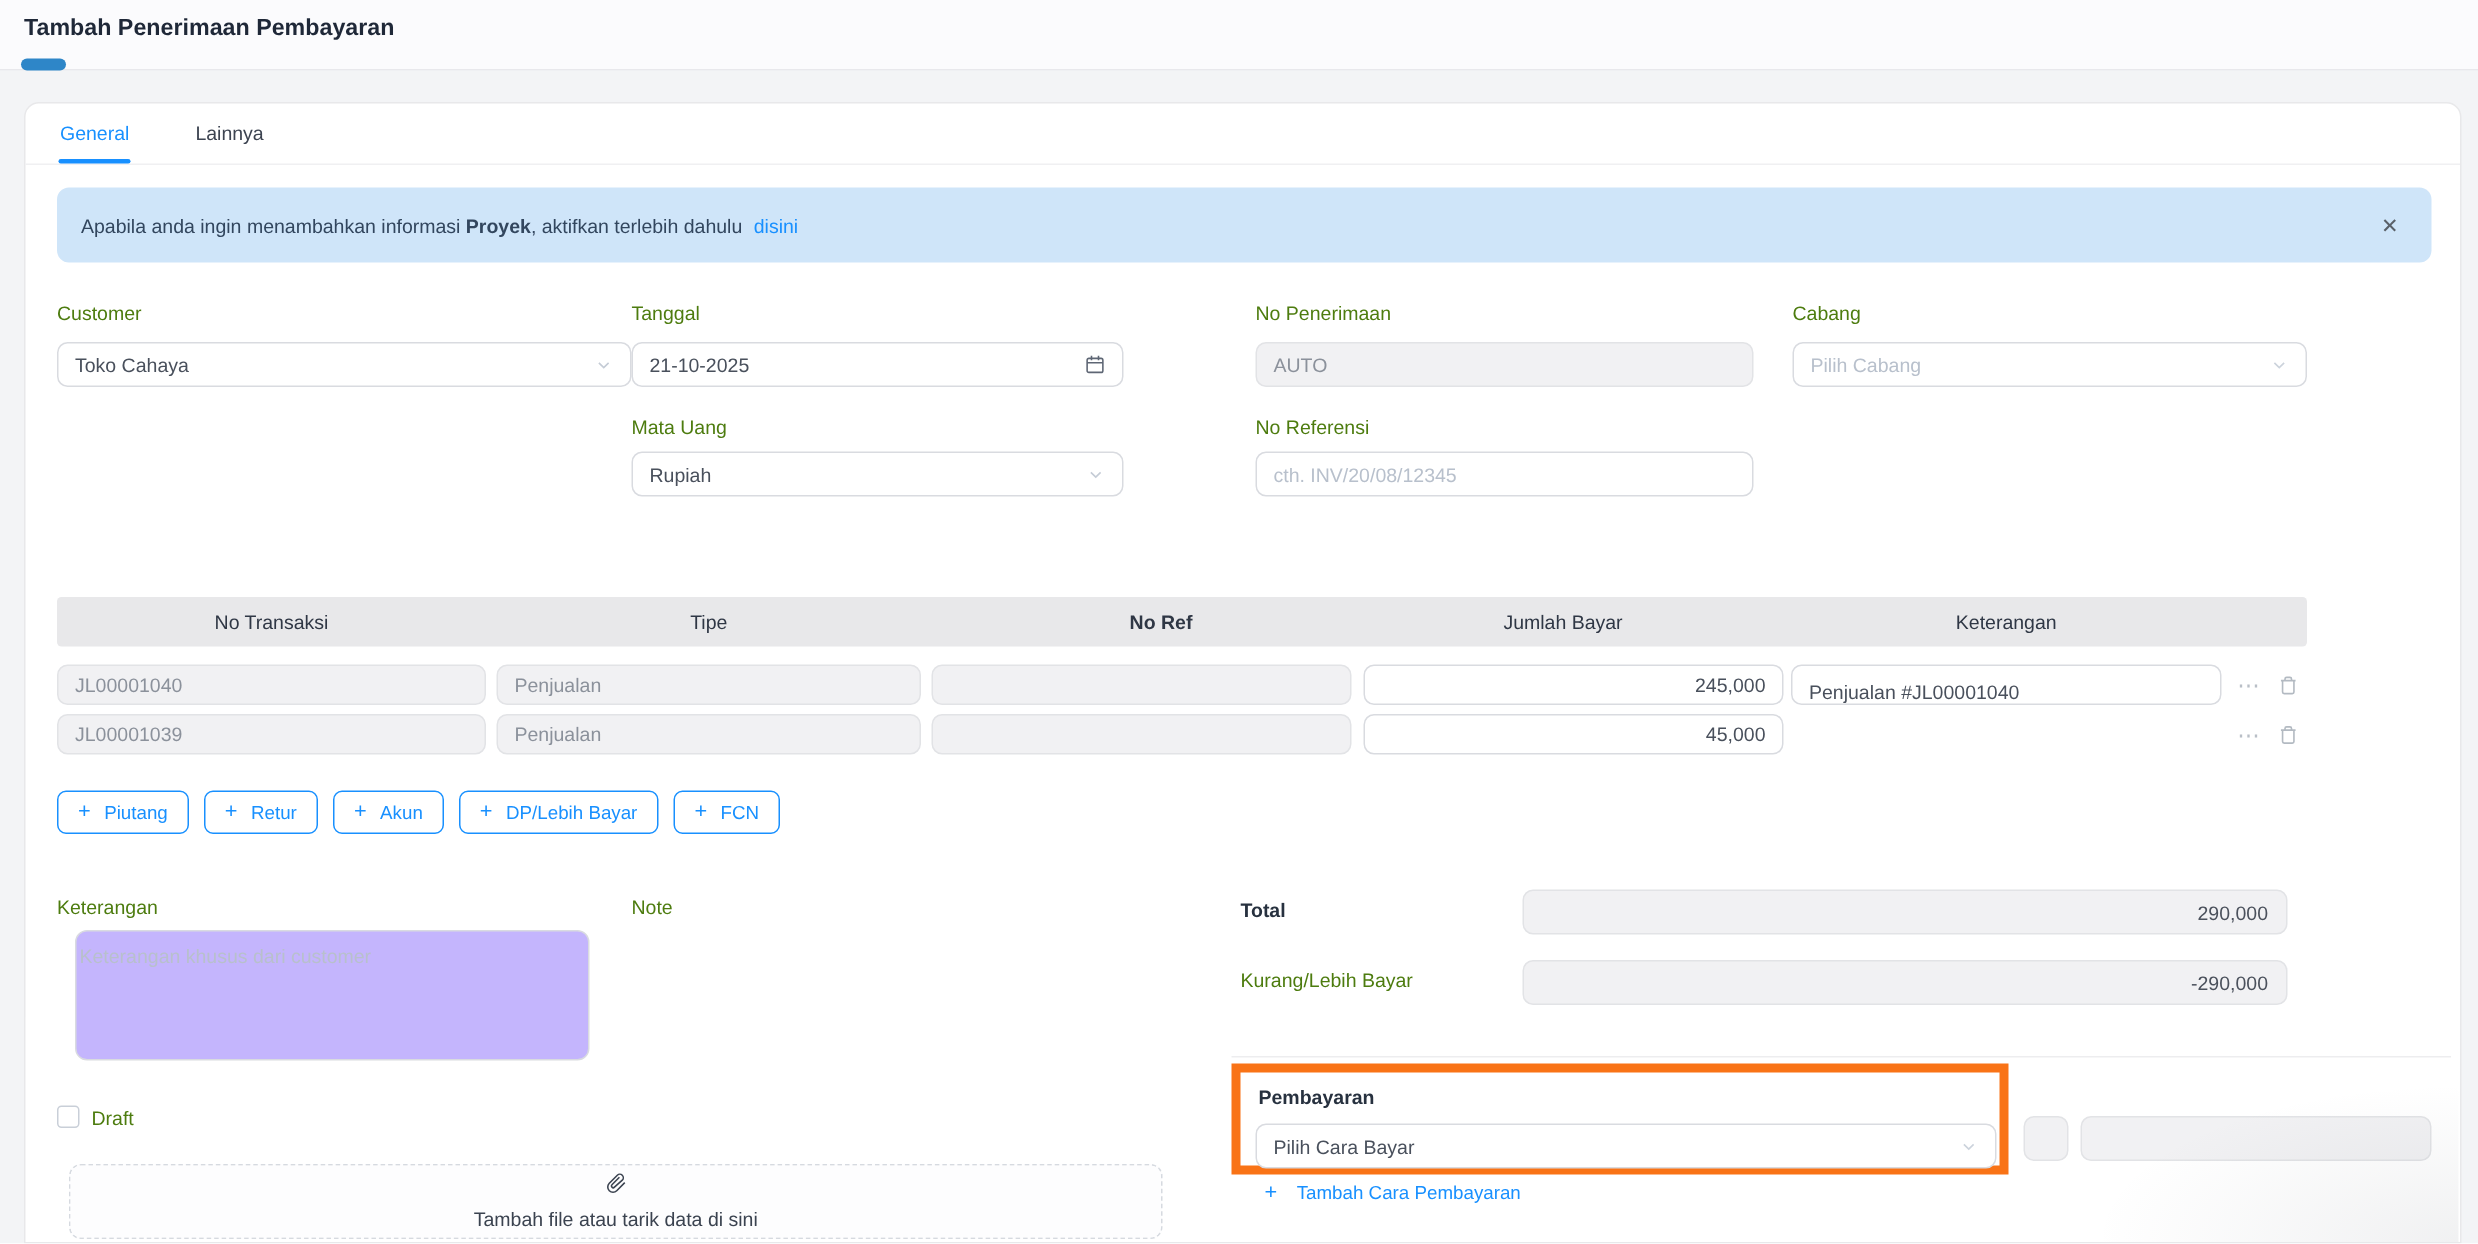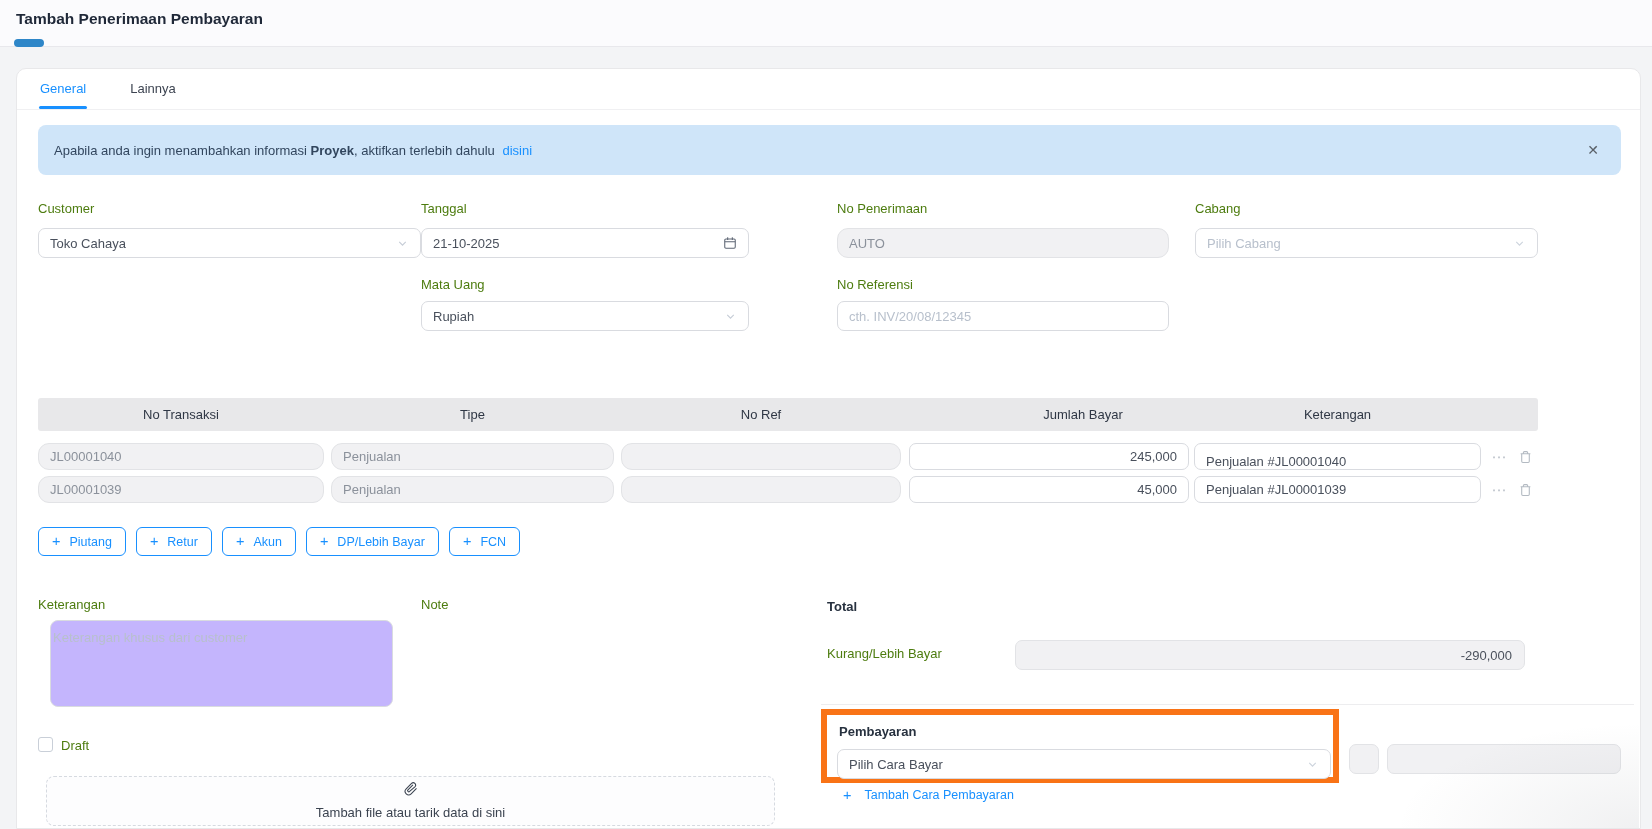--- a/index.html
+++ b/index.html
@@ -22,21 +22,21 @@
   .banner b{font-weight:700;}
   .banner a{color:#1890ff;margin-left:4px;text-decoration:none;cursor:pointer;}
   .bx{margin-left:auto;color:#5a6068;font-size:14px;cursor:pointer;padding:4px 6px;}
   
   .lbl{position:absolute;font-size:13px;color:#4d7c0f;white-space:nowrap;}
   .lbl.b{font-weight:700;color:#27313f;}
   .box{position:absolute;height:30px;border:1px solid #d9dbe0;border-radius:7px;background:#fff;box-sizing:border-box;
        display:flex;align-items:center;padding:0 11px;font-size:13px;color:#49505c;}
   .box input{border:none;outline:none;background:transparent;width:100%;font:inherit;color:inherit;padding:0;}
   .box input::placeholder{color:#b8c0cc;}
-  .box.gray{background:#f1f1f3;border-color:#e2e3e6;color:#8b919b;border-radius:11px;}
+  .box.gray{background:#f1f1f3;border-color:#e2e3e6;color:#8b919b;}
   .box .ico{margin-left:auto;flex:none;display:flex;}
   .ph{color:#b8c0cc;}
   .num input{text-align:right;}
   
   .thead{position:absolute;left:21px;top:329px;width:1500px;height:33px;background:#e8e8ea;border-radius:3px;}
   .th{position:absolute;top:0;height:33px;line-height:33px;text-align:center;font-size:13px;color:#2f3745;}
   .cell{height:27px;}
   .rowicon{position:absolute;color:#b9bfc7;cursor:pointer;display:flex;align-items:center;justify-content:center;}
   
   .btns{position:absolute;left:21px;top:458px;display:flex;gap:10px;}
@@ -132,22 +132,22 @@
     </div>
 
     <div class="lbl" style="left:820px;top:208px;">No Referensi</div>
     <div class="box" style="left:820px;top:232px;width:332px;">
       <input placeholder="cth. INV/20/08/12345" style="">
     </div>
 
     <div class="thead">
       <span class="th" style="left:0;width:286px;">No Transaksi</span>
       <span class="th" style="left:293px;width:283px;">Tipe</span>
-      <span class="th" style="left:583px;width:280px;">No Ref</span>
-      <span class="th" style="left:905px;width:280px;">Jumlah Bayar</span>
+      <span class="th" style="left:596px;width:280px;font-weight:bold;">No Ref</span>
+      <span class="th" style="left:864px;width:280px;">Jumlah Bayar</span>
       <span class="th" style="left:1156px;width:287px;">Keterangan</span>
     </div>
 
     <div class="box gray cell" style="left:21px;top:374px;width:286px;">
         <span>JL00001040</span>
       </div>
     <div class="box gray cell" style="left:314px;top:374px;width:283px;">
         <span>Penjualan</span>
       </div>
     <div class="box gray cell" style="left:604px;top:374px;width:280px;"></div>
@@ -167,23 +167,20 @@
     <div class="box gray cell" style="left:21px;top:407px;width:286px;">
         <span>JL00001039</span>
       </div>
     <div class="box gray cell" style="left:314px;top:407px;width:283px;">
         <span>Penjualan</span>
       </div>
     <div class="box gray cell" style="left:604px;top:407px;width:280px;"></div>
     <div class="box cell num" style="left:892px;top:407px;width:280px;">
         <input value="45,000" style="">
       </div>
-    <div class="box cell" style="left:1177px;top:407px;width:287px;">
-        <input value="Penjualan #JL00001039" style="">
-      </div>
     <span class="rowicon" style="left:1473px;top:407px;height:27px;width:18px;font-size:15px;">⋯</span>
     <span class="rowicon" style="left:1499px;top:407px;height:27px;width:18px;">
         <svg width="13" height="14" viewBox="0 0 24 24" fill="none" stroke="#b3bac2" stroke-width="2">
           <path d="M3 6h18M8 6V4a2 2 0 0 1 2-2h4a2 2 0 0 1 2 2v2m3 0v14a2 2 0 0 1-2 2H7a2 2 0 0 1-2-2V6h14z"></path>
         </svg>
       </span>
 
     <div class="btns">
       <button class="badd">
           <span class="plus">+</span>
@@ -206,20 +203,23 @@
           <span>FCN</span>
         </button>
     </div>
 
     <div class="lbl" style="left:21px;top:528px;">Keterangan</div>
     <textarea class="ta" style="left: 21px; top: 551px; width: 343px; height: 87px;" placeholder="Keterangan khusus dari customer"></textarea>
 
     <div class="lbl" style="left:404px;top:528px;">Note</div>
 
     <div class="lbl b" style="left:810px;top:530px;">Total</div>
+    <div class="sumbox" style="left:998px;top:524px;width:510px;">
+        <span>290,000</span>
+      </div>
 
     <div class="lbl" style="left:810px;top:577px;">Kurang/Lebih Bayar</div>
     <div class="sumbox" style="left:998px;top:571px;width:510px;">
         <span>-290,000</span>
       </div>
 
     <div class="sep"></div>
 
     <div class="red">
       <div class="lbl b" style="left:12px;top:9px;">Pembayaran</div>

